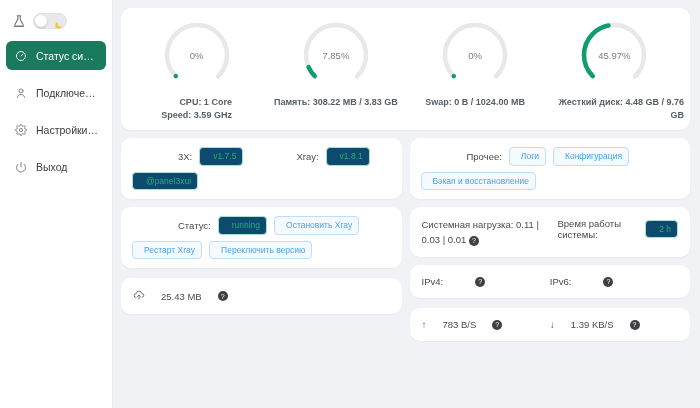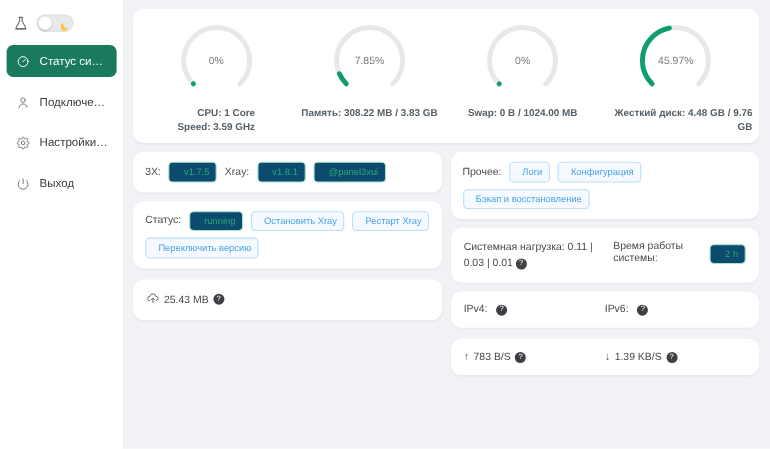--- a/index.html
+++ b/index.html
@@ -70,42 +70,42 @@
   .gauge-caption {
     margin-top: 4px; text-align: right;
     font-size: 9px; color: #555f66; line-height: 1.45; font-weight: bold;
   }
 
   
   .cols { display: flex; gap: 8px; }
   .col { flex: 1; display: flex; flex-direction: column; gap: 8px; }
 
   .info-card { padding: 9px 11px; display: flex; flex-wrap: wrap; align-items: center; gap: 6px 7px; }
-  .lbl { font-size: 9.5px; color: #4a4a4a; white-space: nowrap; }
+  .lbl { font-size: 9.5px; color: #4a4a4a; white-space: nowrap; margin-left: 46px; }
 
   .badge {
     font-size: 8.5px; line-height: 1; padding: 4px 6px;
     border-radius: 4px; border: 1px solid; white-space: nowrap; cursor: pointer;
   }
   .badge.green { color: #2aa97a; border-color: #a8e3cd; background: #0c4a6e; padding-left: 13px; }
   .badge.blue  { color: #4aa3e8; border-color: #bcdefa; background: #f4faff; padding-left: 11px; }
 
   .kv-card { padding: 11px 12px; display: flex; align-items: flex-start; }
-  .kv-half { flex: 1; font-size: 9.5px; color: #4a4a4a; display: flex; align-items: center; gap: 4px; flex-wrap: wrap; }
+  .kv-half { flex: 1; font-size: 9.5px; color: #4a4a4a; display: flex; align-items: center; gap: 16px; flex-wrap: wrap; }
 
   .qmark {
     display: inline-flex; align-items: center; justify-content: center;
     width: 10px; height: 10px; border-radius: 50%;
     background: #3f3f46; color: #ffffff;
     font-size: 7px; line-height: 1; cursor: pointer;
     vertical-align: middle; flex: 0 0 10px;
   }
   .load-card { padding: 10px 12px; display: flex; align-items: flex-start; gap: 8px; }
   .load-left { font-size: 9.5px; color: #4a4a4a; line-height: 1.6; max-width: 128px; }
-  .load-right { font-size: 9.5px; color: #4a4a4a; display: flex; align-items: flex-end; gap: 5px; padding-top: 1px; }
+  .load-right { font-size: 9.5px; color: #4a4a4a; display: flex; align-items: center; gap: 5px; padding-top: 1px; }
   .arrow { font-size: 10px; color: #55616b; }
   .ic { display: inline-block; vertical-align: -2px; }
 </style>
 </head>
 <body>
 
 <div class="app">
 
   <aside class="sidebar">
     <div class="side-top">

